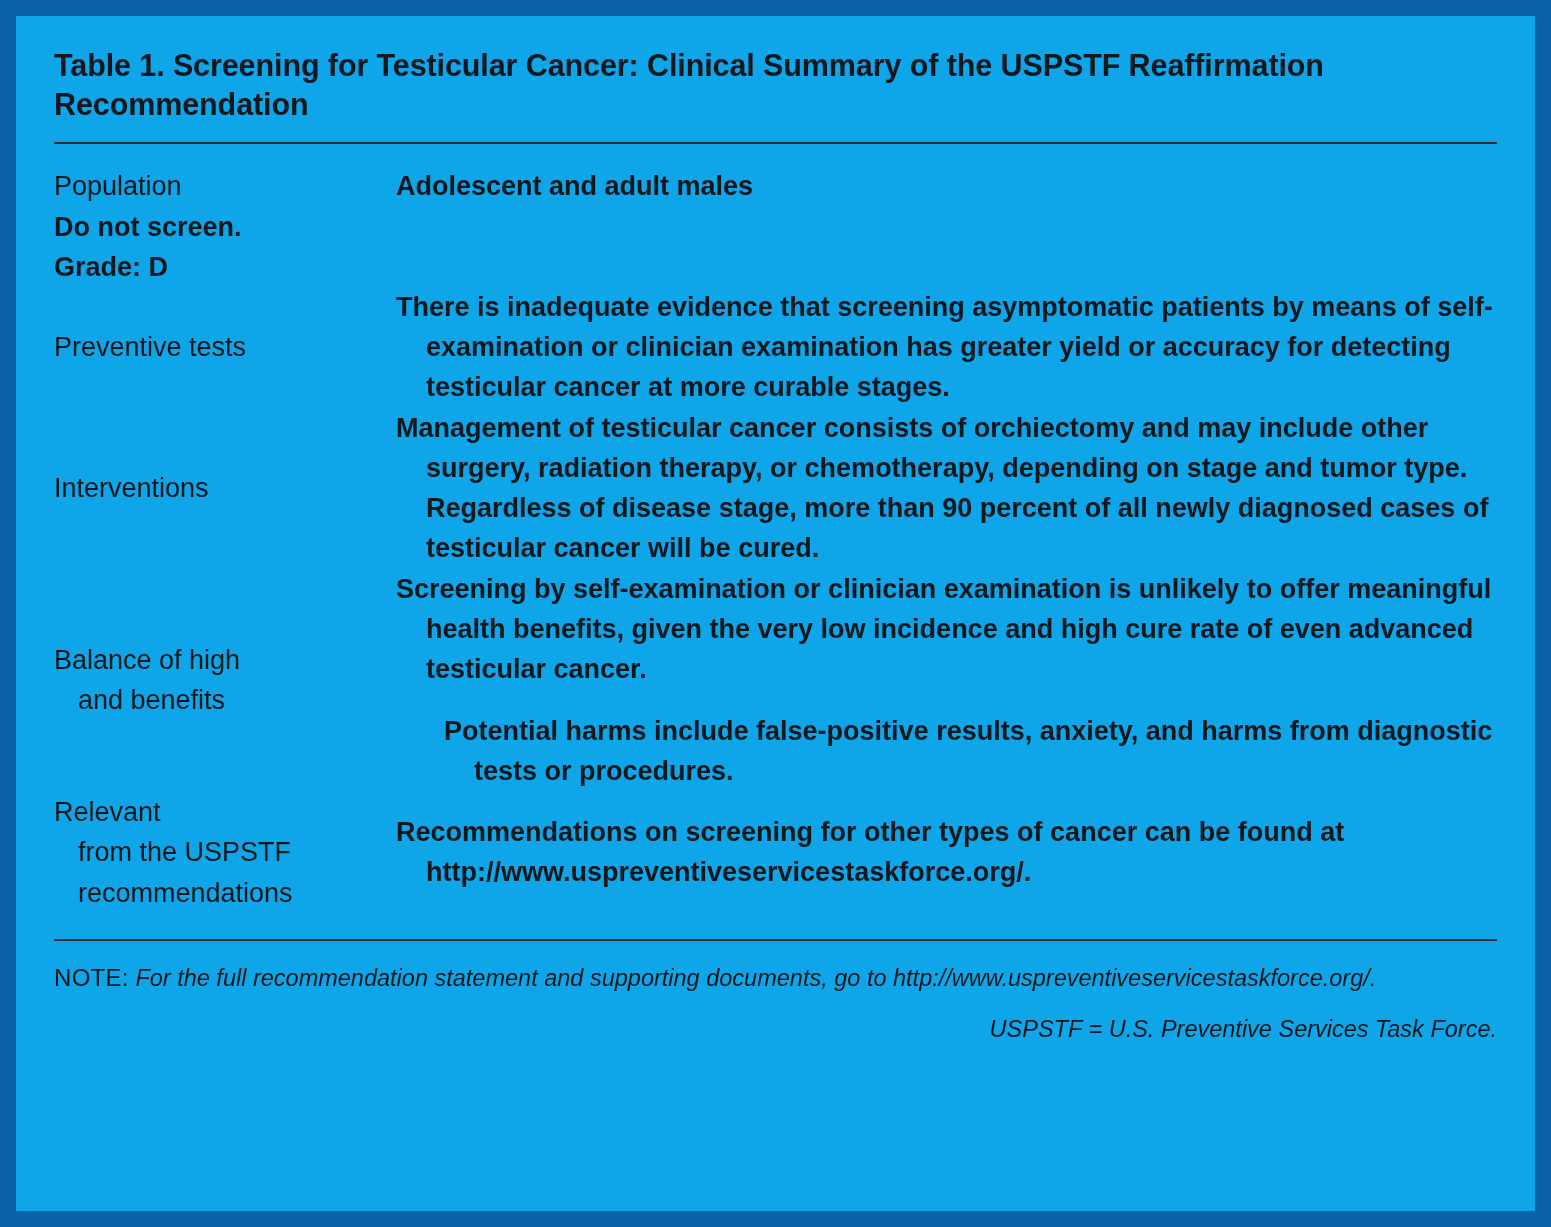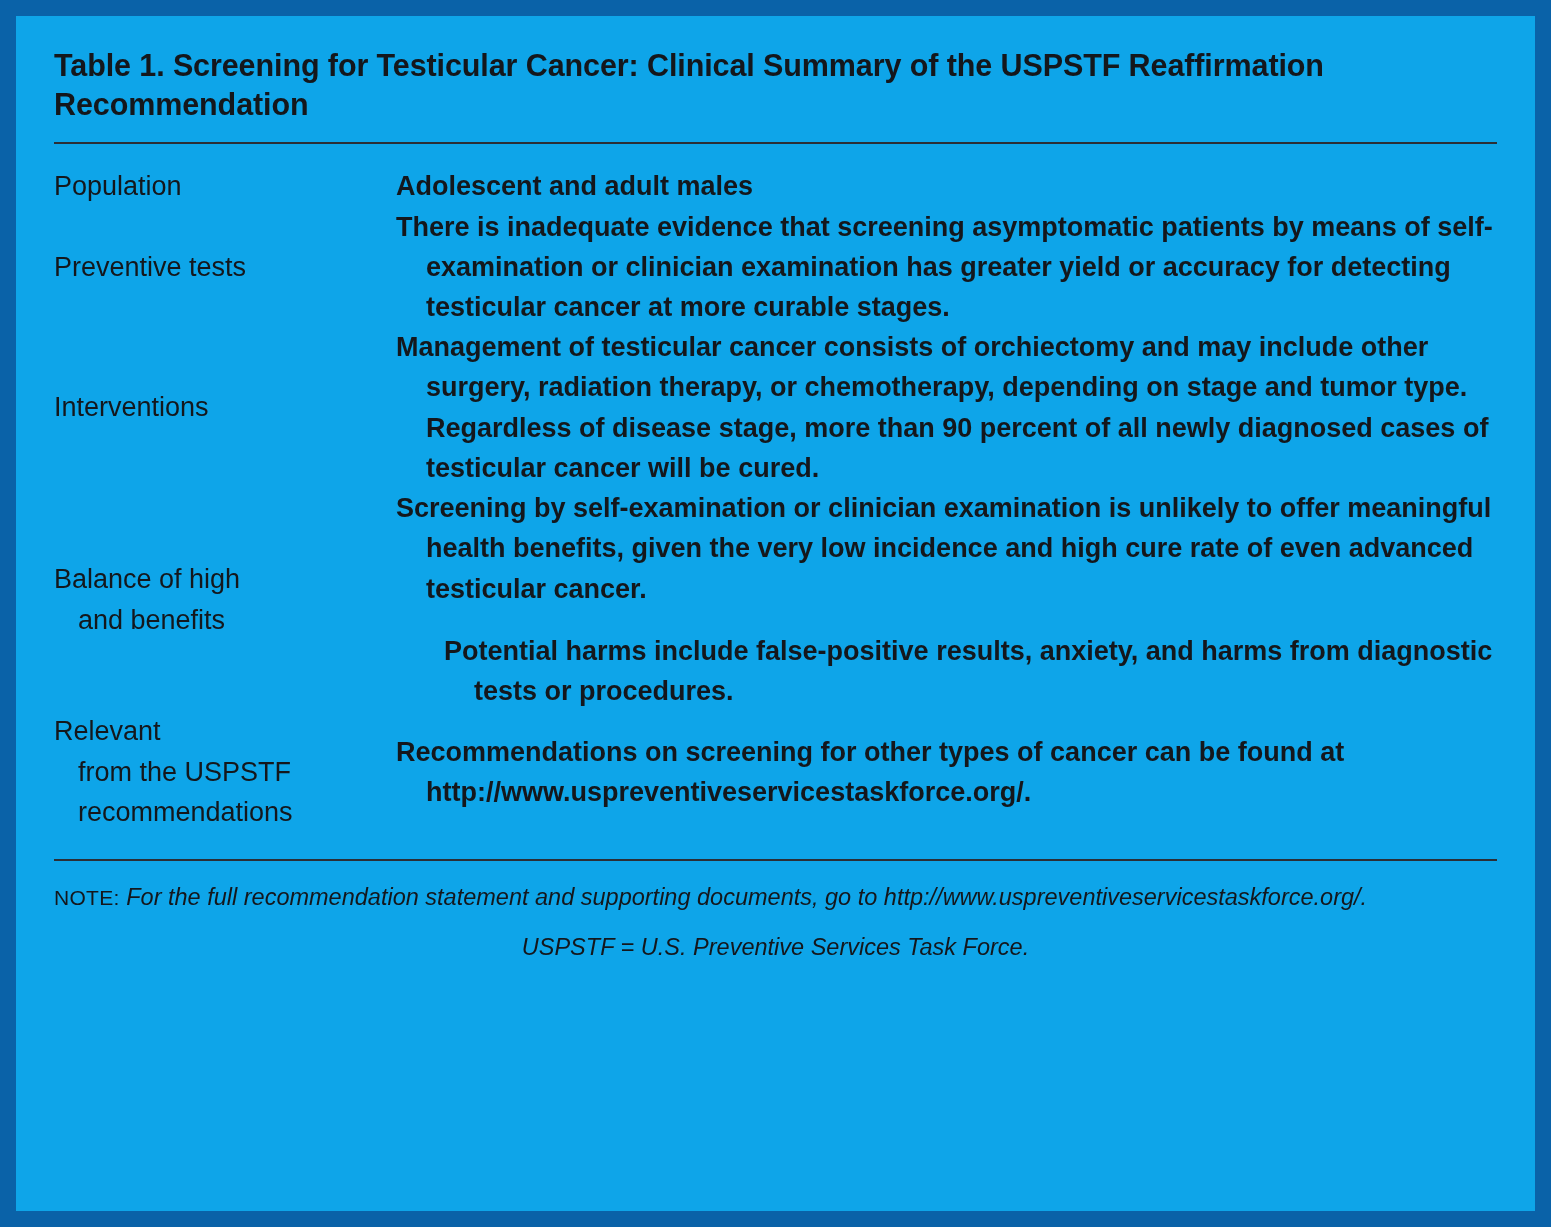--- a/index.html
+++ b/index.html
@@ -113,27 +113,27 @@
     font-size: 23.5px;
     font-style: italic;
     color: #14171c;
     line-height: 1.38;
     text-align: justify;
   }
 
   .note-label {
     font-style: normal;
     font-variant: small-caps;
-    font-size: 21px;
+    font-size: 24px;
     letter-spacing: 0.3px;
   }
 
   .note-line.second {
     margin-top: 18px;
-    text-align: center;
+    text-align: right;
   }
 </style>
 </head>
 <body>
 
 <div class="table-card">
   <div class="inner">
 
     <div class="table-title">Table 1. Screening for Testicular Cancer: Clinical Summary of the USPSTF Reaffirmation Recommendation</div>
 
@@ -144,20 +144,24 @@
       <div class="row">
         <div class="label">
           <span>Population</span>
         </div>
         <div class="value">
           <p>Adolescent and adult males</p>
         </div>
       </div>
 
       <div class="row">
+        <div class="value">
+          <p>Do not screen.</p>
+          <p>Grade: D</p>
+        </div>
       </div>
 
       <div class="row">
         <div class="label">
           <span>Preventive tests</span>
         </div>
         <div class="value">
           <p>There is inadequate evidence that screening asymptomatic patients by means of self-examination or clinician examination has greater yield or accuracy for detecting testicular cancer at more curable stages.</p>
         </div>
       </div>

